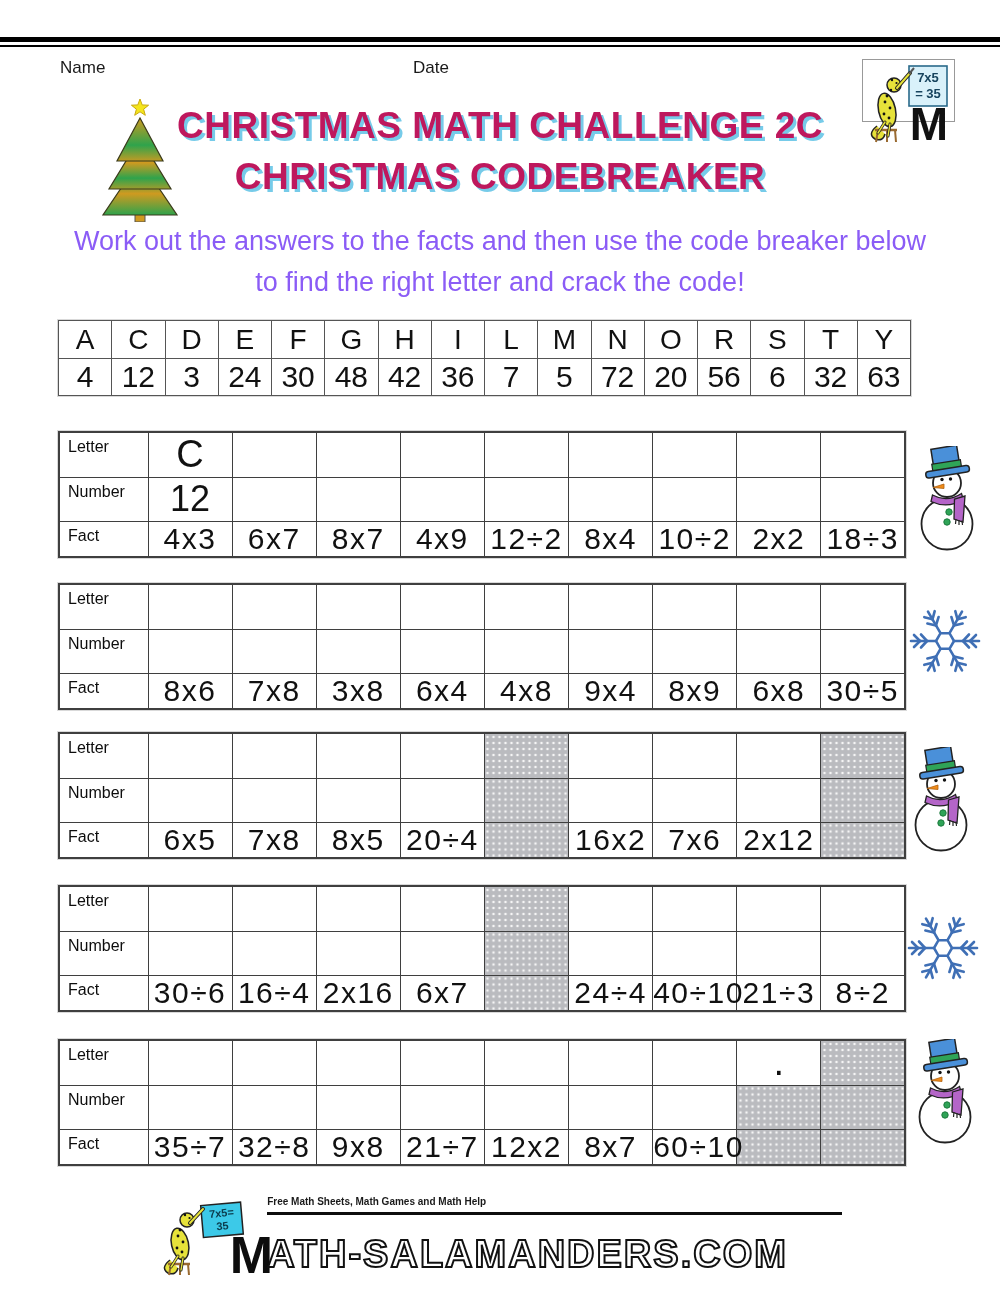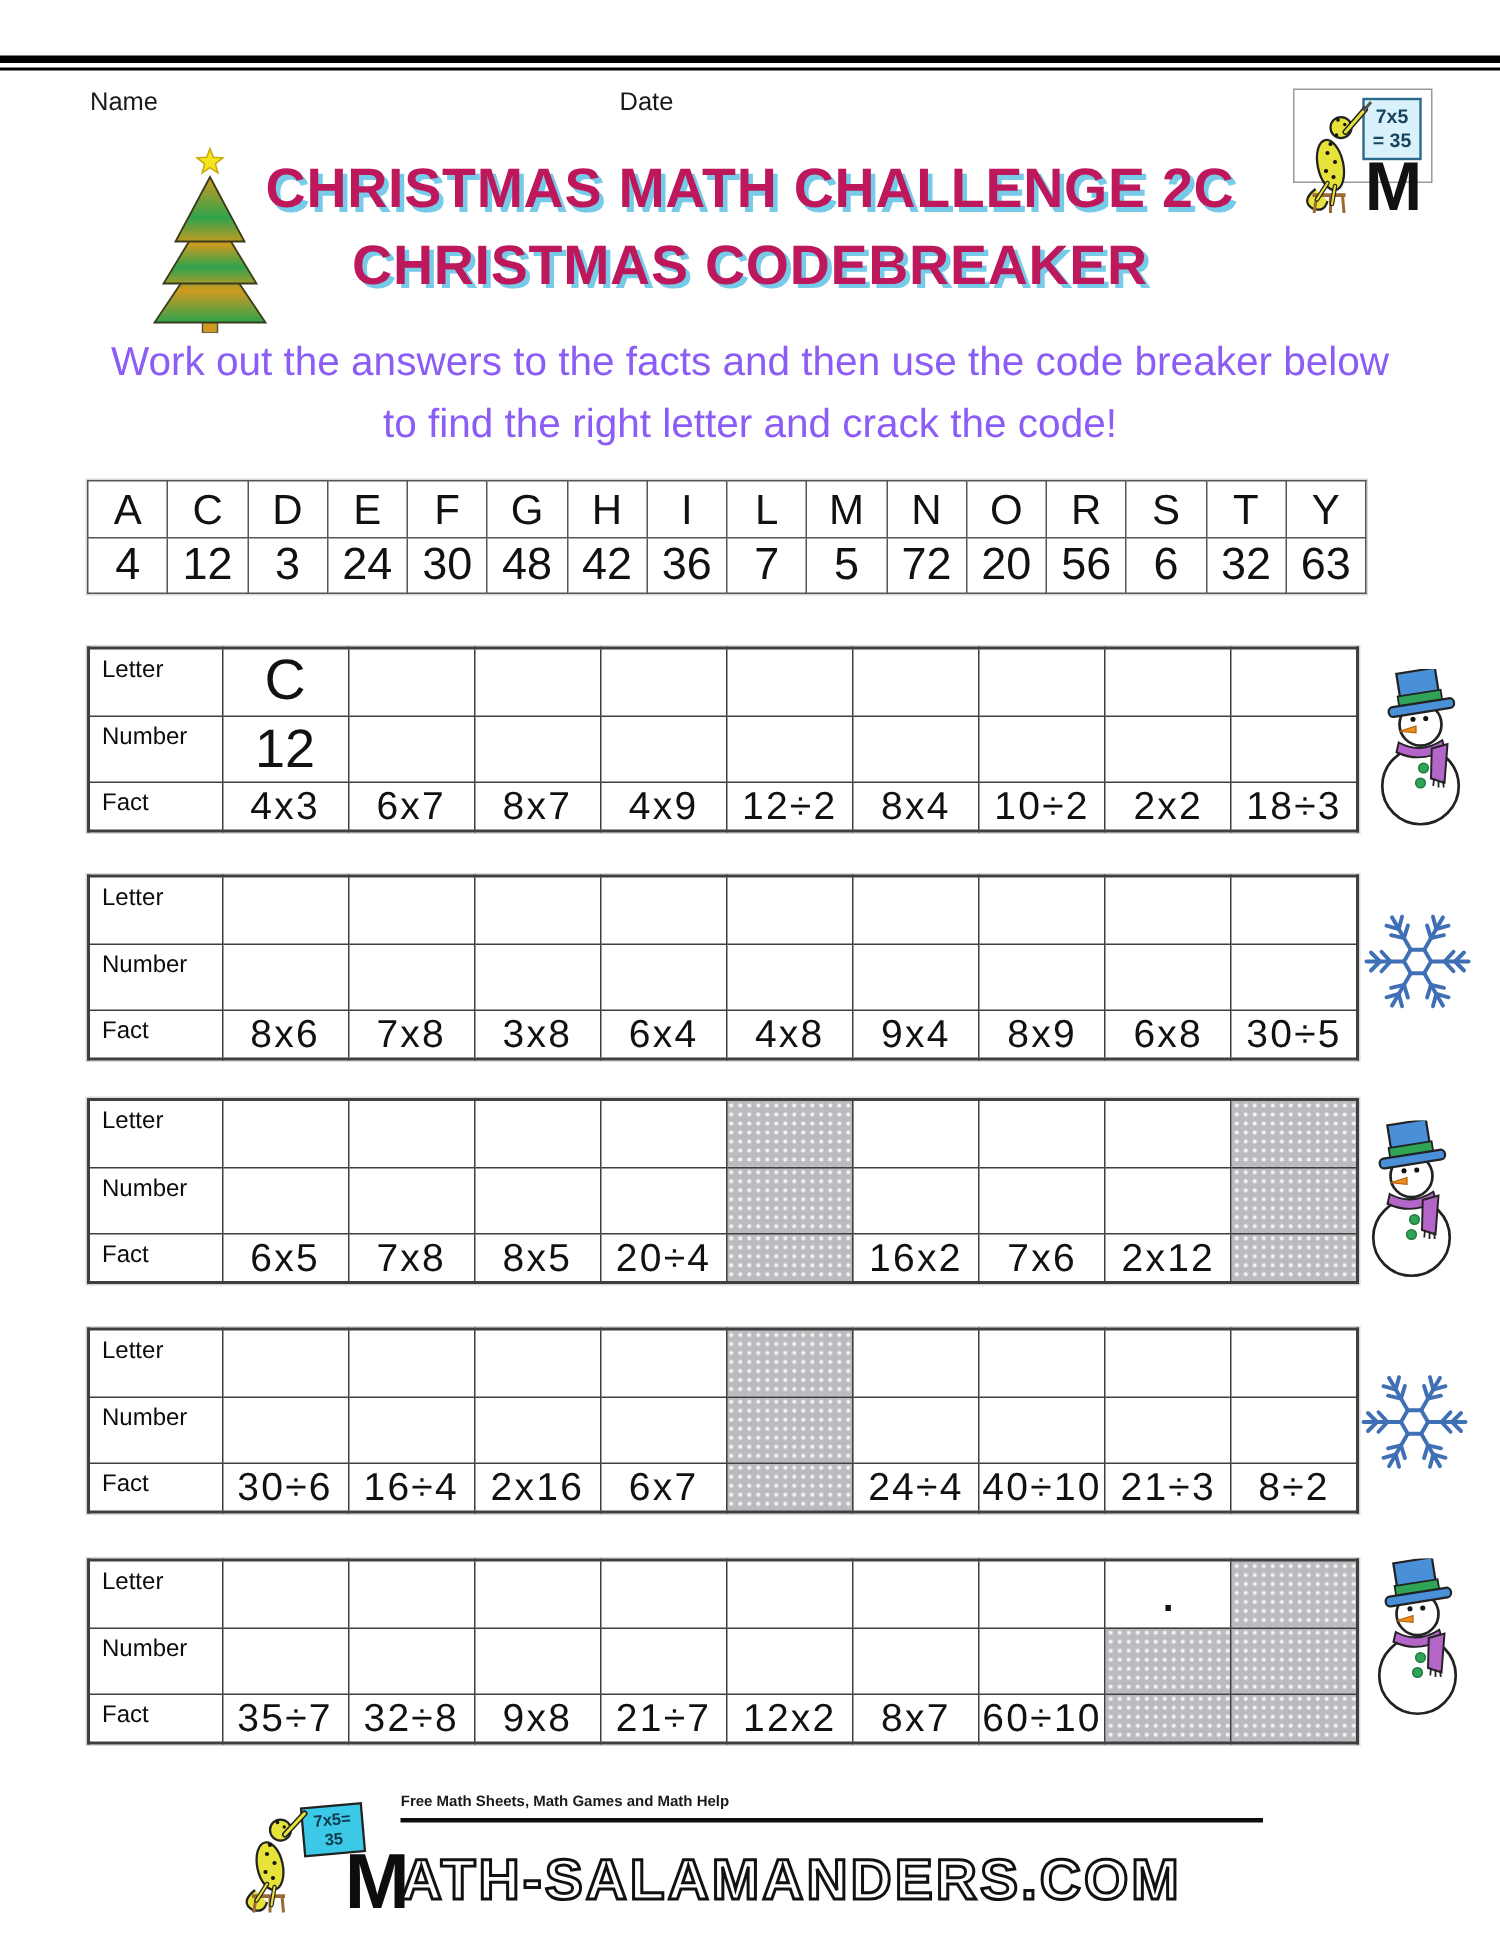--- a/index.html
+++ b/index.html
@@ -50,21 +50,21 @@
     border-collapse:collapse; table-layout:fixed;
     border:2px solid #3f3f3f; box-shadow:0 0 0 1px #d9d9d9; background:#fff;
   }
   table.ptable td { border:1px solid #3f3f3f; vertical-align:middle; }
   .ptable .lbl { font-size:16px; text-align:left; vertical-align:top; padding:5px 0 0 8px; color:#0d0d0d; }
   .ptable tr.r-letter td { height:45px; }
   .ptable tr.r-number td { height:44px;margin-left:12px; }
   .ptable tr.r-fact td   { height:32px; }
   .v-letter { font-size:38px; text-align:center; }
   .v-number { font-size:36px; text-align:center; }
-  .v-fact   { font-size:26px; text-align:center; letter-spacing:1.5px; }
+  .v-fact   { font-size:30px; text-align:center; letter-spacing:1.5px; }
   .gray {
     background-color:#babbbf;
     background-image:radial-gradient(circle, rgba(255,255,255,.85) .9px, rgba(255,255,255,0) 1.7px);
     background-size:6px 6px;
   }
 
   .decor { position:absolute; }
 
   
   .footer { left:0; top:1196px; width:1000px; display:flex; justify-content:center; align-items:flex-end; }

